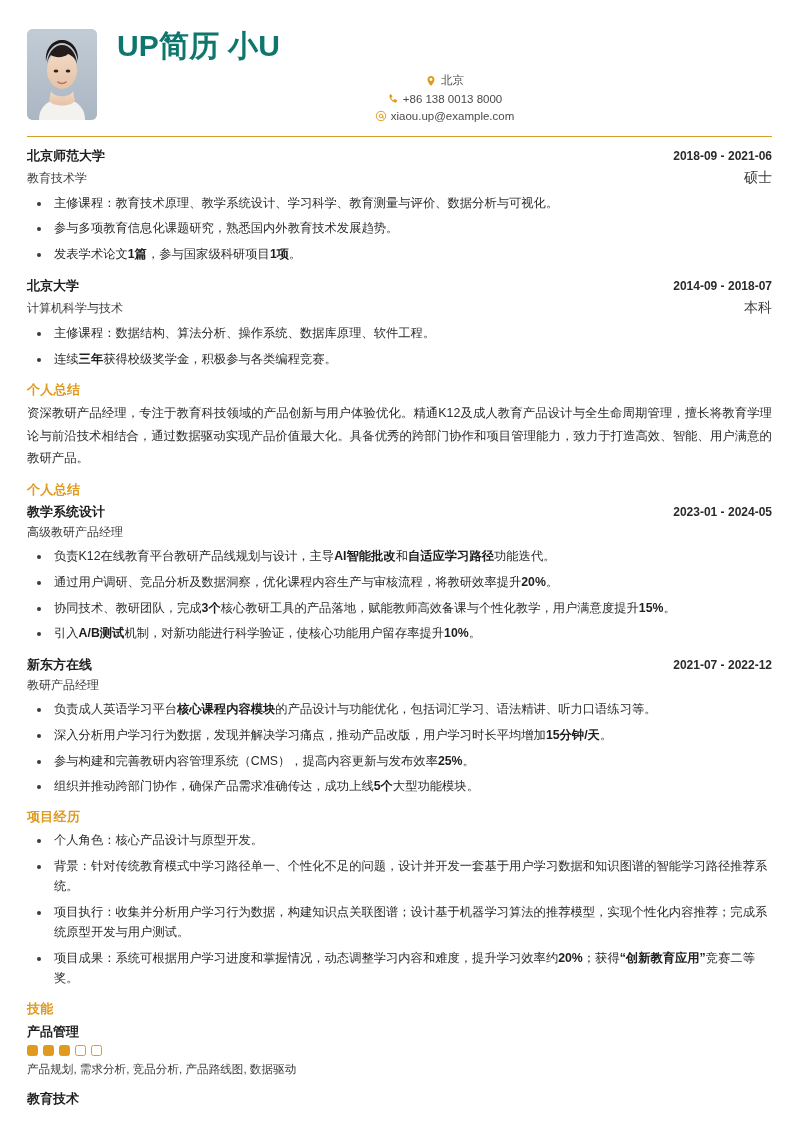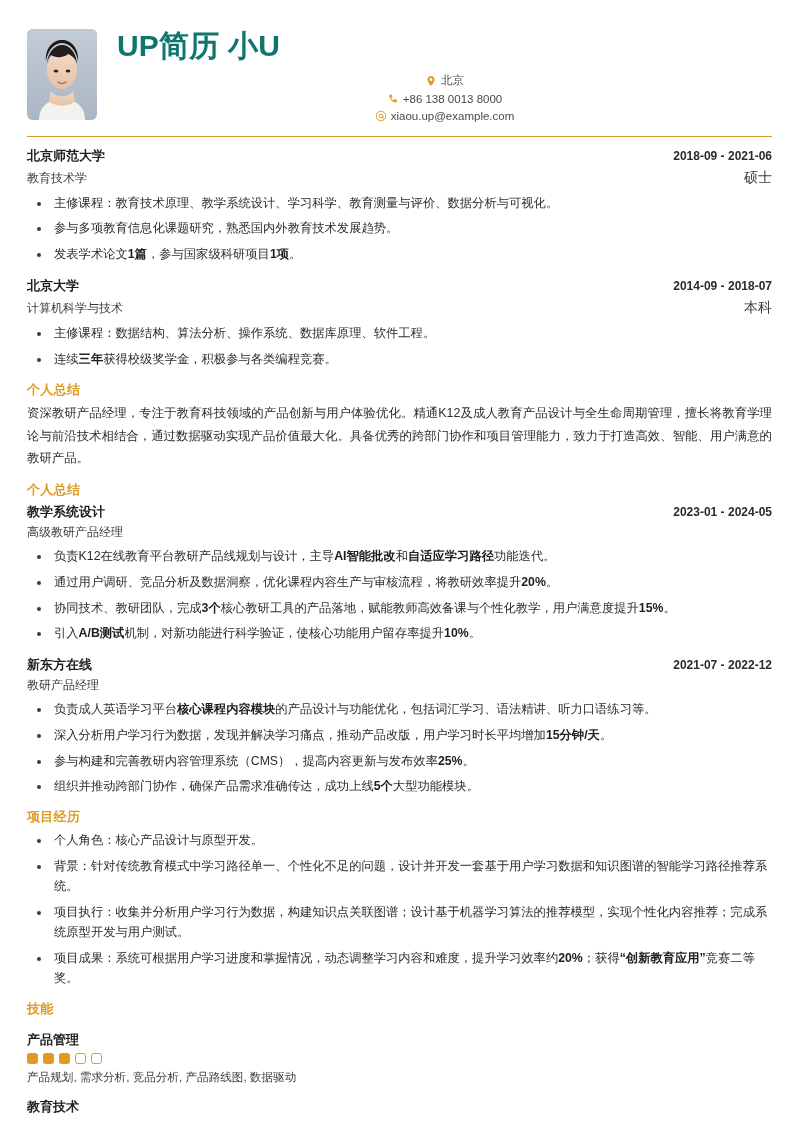--- a/index.html
+++ b/index.html
@@ -152,21 +152,21 @@
   .para {
     font-size: 12.4px;
     line-height: 1.85;
     color: #2b2b2b;
     text-align: justify;
     margin-top: 2px;
   }
   b, strong { font-weight: 700; color: #1d1d1d; }
 
   
-  .skill-block { margin-top: 12px; }
+  .skill-block { margin-top: 4px; }
   .skill-block + .skill-block { margin-top: 10px; }
   .skill-name {
     font-size: 13px;
     font-weight: 700;
     color: #1f1f1f;
     line-height: 1.5;
   }
   .dots {
     display: flex;
     gap: 5px;

